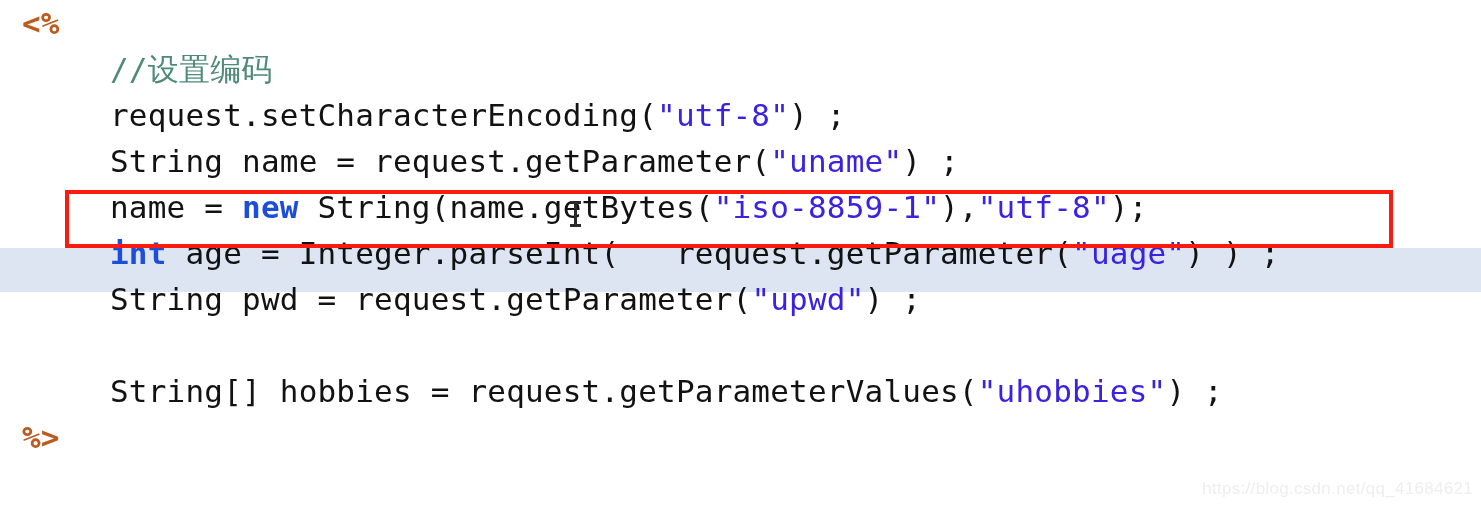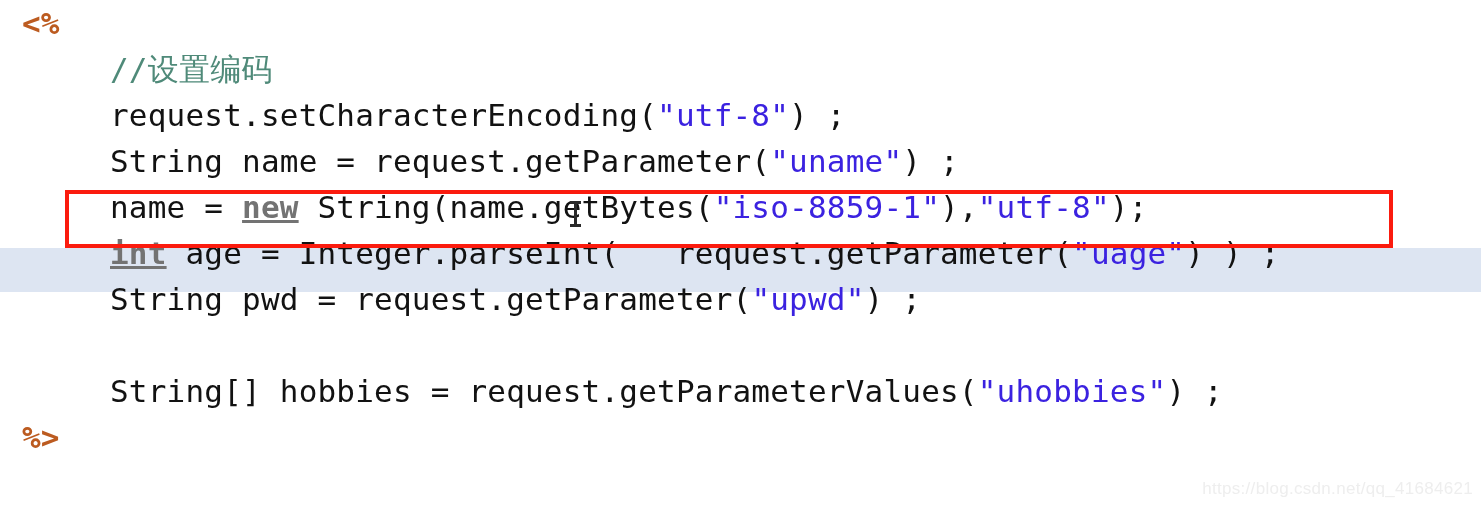--- a/index.html
+++ b/index.html
@@ -51,21 +51,21 @@
   }
   .code .ln {
     display: block;
     height: 46px;
     padding-left: 22px;
   }
 
   
   .tok-jsp      { color: #bc5b20; font-weight: 700; }
   .tok-comment  { color: #4f8a79; }
-  .tok-keyword  { color: #737373; font-weight: 700; text-decoration: underline; }
+  .tok-keyword  { color: #1d4ed8; font-weight: 700; }
   .tok-str      { color: #3b22e0; }
   .tok-plain    { color: #121212; }
 
   
   .ibeam {
     position: absolute;
     width: 3px;
     height: 26px;
     background: #2a2a2a;
   }

